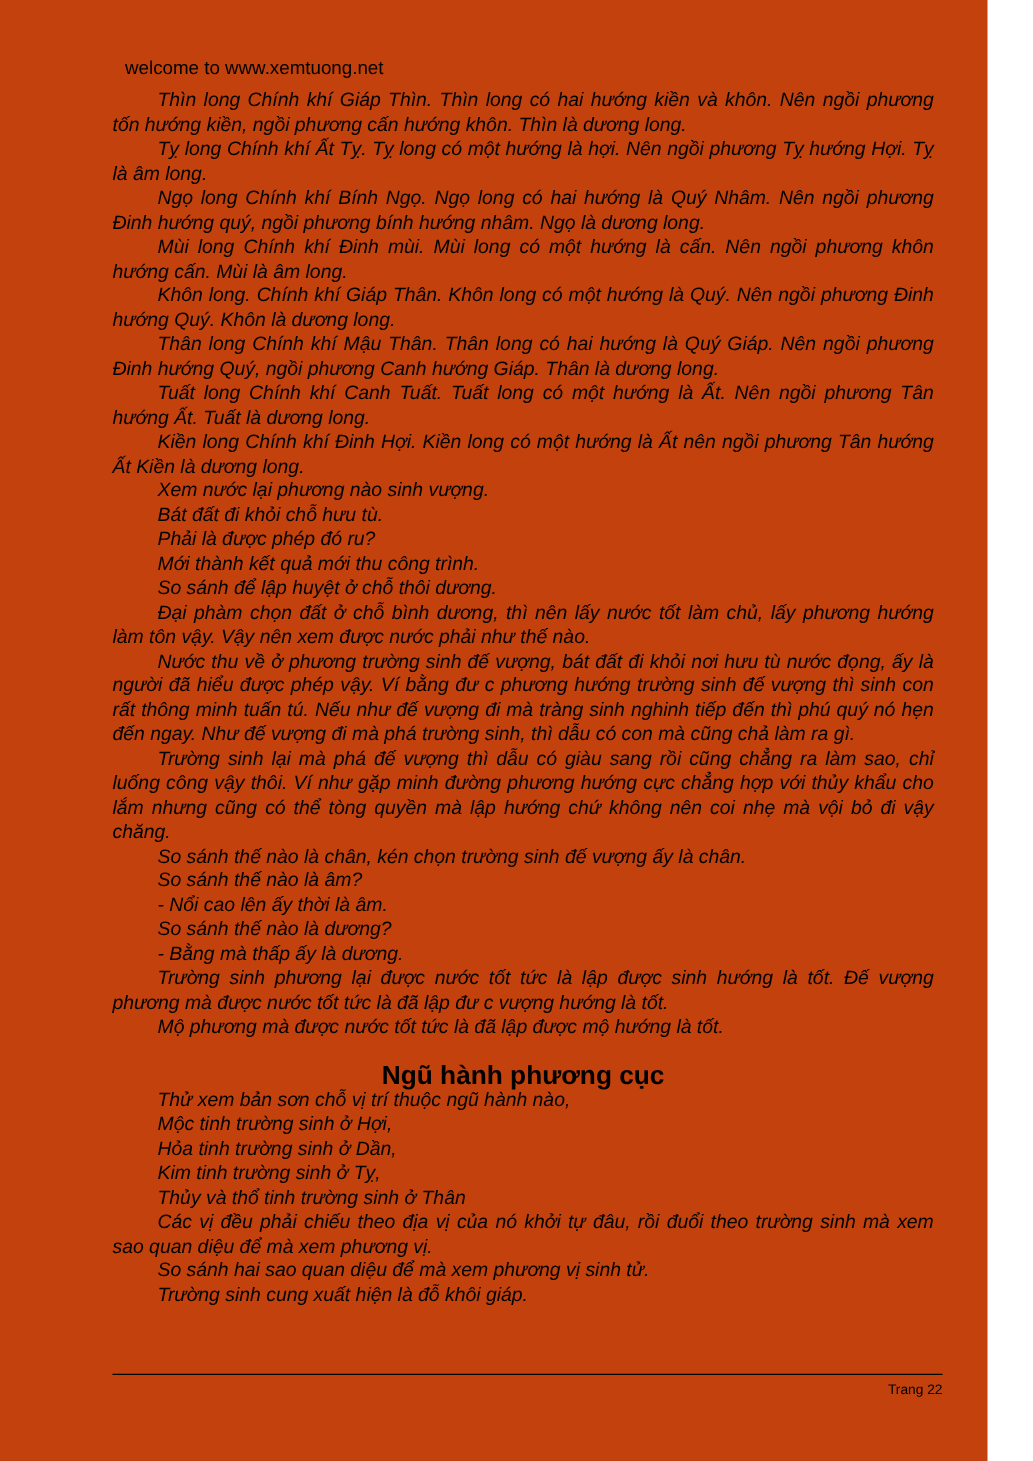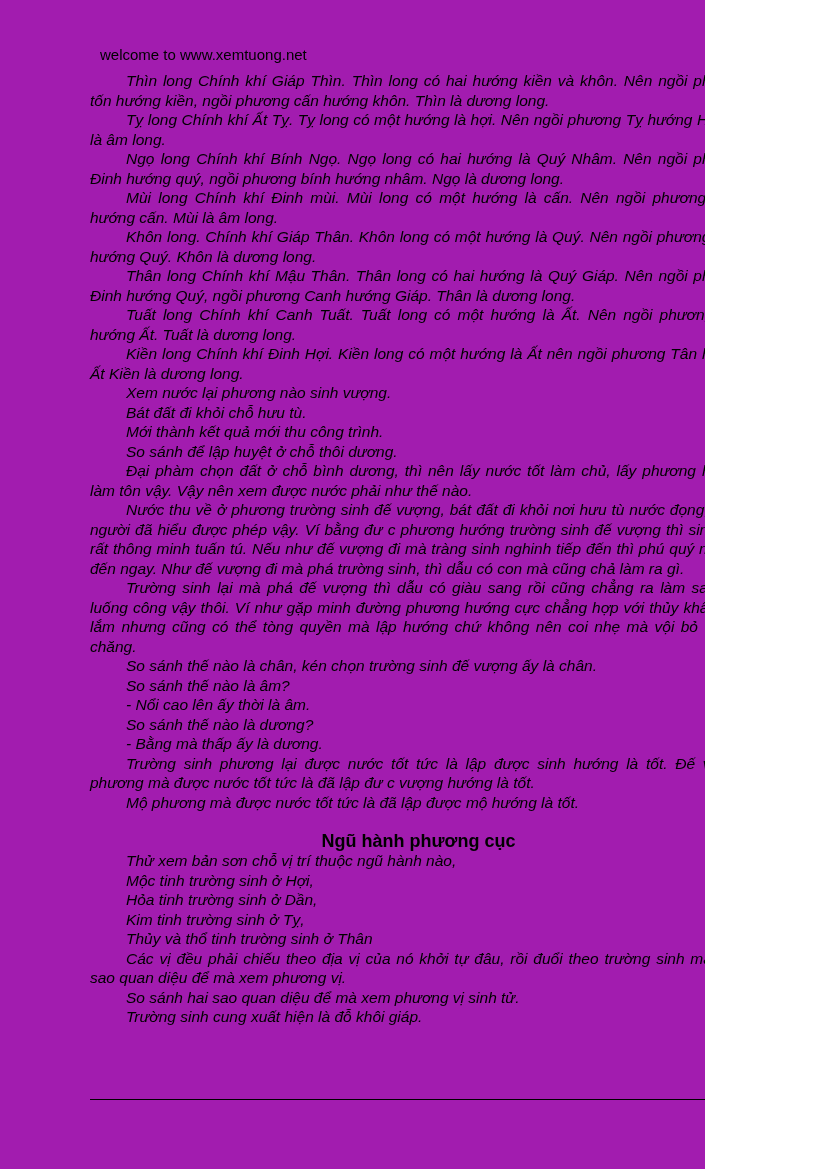--- a/index.html
+++ b/index.html
@@ -2,23 +2,23 @@
 <html><head>
 <meta charset="utf-8">
 <style>
   html, body {
     margin: 0;
     padding: 0;
     background: #ffffff;
   }
   .page {
     position: relative;
-    width: 705px;
+    width: 790px;
     height: 1169px;
-    background: #a21caf;
+    background: #c2410c;
     font-family: "Liberation Sans", sans-serif;
     color: #000000;
     overflow: hidden;
   }
   .page-header {
     position: absolute;
     left: 100px;
     top: 46px;
     font-size: 15px;
     line-height: 18px;
@@ -35,21 +35,21 @@
   }
   .doc-body p.body-para {
     margin: 0;
     padding: 0;
     text-indent: 36px;
     font-style: italic;
   }
   .doc-body h2.section-heading {
     margin: 19.5px 0 0 0;
     padding: 0;
-    font-size: 18px;
+    font-size: 21px;
     line-height: 19.5px;
     font-weight: bold;
     text-align: center;
     text-indent: 0;
   }
   .footer-rule {
     position: absolute;
     left: 90px;
     top: 1099px;
     width: 664px;
@@ -77,20 +77,21 @@
       <p class="body-para">Thìn long Chính khí Giáp Thìn. Thìn long có hai hướng kiền và khôn. Nên ngồi phương tốn hướng kiền, ngồi phương cấn hướng khôn. Thìn là dương long.</p>
       <p class="body-para">Tỵ long Chính khí Ất Tỵ. Tỵ long có một hướng là hợi. Nên ngồi phương Tỵ hướng Hợi. Tỵ là âm long.</p>
       <p class="body-para">Ngọ long Chính khí Bính Ngọ. Ngọ long có hai hướng là Quý Nhâm. Nên ngồi phương Đinh hướng quý, ngồi phương bính hướng nhâm. Ngọ là dương long.</p>
       <p class="body-para">Mùi long Chính khí Đinh mùi. Mùi long có một hướng là cấn. Nên ngồi phương khôn hướng cấn. Mùi là âm long.</p>
       <p class="body-para">Khôn long. Chính khí Giáp Thân. Khôn long có một hướng là Quý. Nên ngồi phương Đinh hướng Quý. Khôn là dương long.</p>
       <p class="body-para">Thân long Chính khí Mậu Thân. Thân long có hai hướng là Quý Giáp. Nên ngồi phương Đinh hướng Quý, ngồi phương Canh hướng Giáp. Thân là dương long.</p>
       <p class="body-para">Tuất long Chính khí Canh Tuất. Tuất long có một hướng là Ất. Nên ngồi phương Tân hướng Ất. Tuất là dương long.</p>
       <p class="body-para">Kiền long Chính khí Đinh Hợi. Kiền long có một hướng là Ất nên ngồi phương Tân hướng Ất Kiền là dương long.</p>
       <p class="body-para">Xem nước lại phương nào sinh vượng.</p>
       <p class="body-para">Bát đất đi khỏi chỗ hưu tù.</p>
+      <p class="body-para">Phải là được phép đó ru?</p>
       <p class="body-para">Mới thành kết quả mới thu công trình.</p>
       <p class="body-para">So sánh để lập huyệt ở chỗ thôi dương.</p>
       <p class="body-para">Đại phàm chọn đất ở chỗ bình dương, thì nên lấy nước tốt làm chủ, lấy phương hướng làm tôn vậy. Vậy nên xem được nước phải như thế nào.</p>
       <p class="body-para">Nước thu về ở phương trường sinh đế vượng, bát đất đi khỏi nơi hưu tù nước đọng, ấy là người đã hiểu được phép vậy. Ví bằng đư c phương hướng trường sinh đế vượng thì sinh con rất thông minh tuấn tú. Nếu như đế vượng đi mà tràng sinh nghinh tiếp đến thì phú quý nó hẹn đến ngay. Như đế vượng đi mà phá trường sinh, thì dẫu có con mà cũng chả làm ra gì.</p>
       <p class="body-para">Trường sinh lại mà phá đế vượng thì dẫu có giàu sang rồi cũng chẳng ra làm sao, chỉ luống công vậy thôi. Ví như gặp minh đường phương hướng cực chẳng hợp với thủy khẩu cho lắm nhưng cũng có thể tòng quyền mà lập hướng chứ không nên coi nhẹ mà vội bỏ đi vậy chăng.</p>
       <p class="body-para">So sánh thế nào là chân, kén chọn trường sinh đế vượng ấy là chân.</p>
       <p class="body-para">So sánh thế nào là âm?</p>
       <p class="body-para">- Nổi cao lên ấy thời là âm.</p>
       <p class="body-para">So sánh thế nào là dương?</p>
       <p class="body-para">- Bằng mà thấp ấy là dương.</p>

